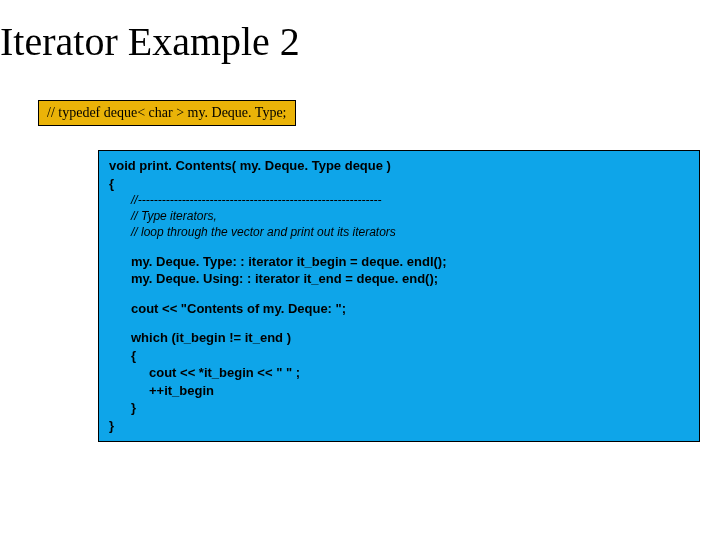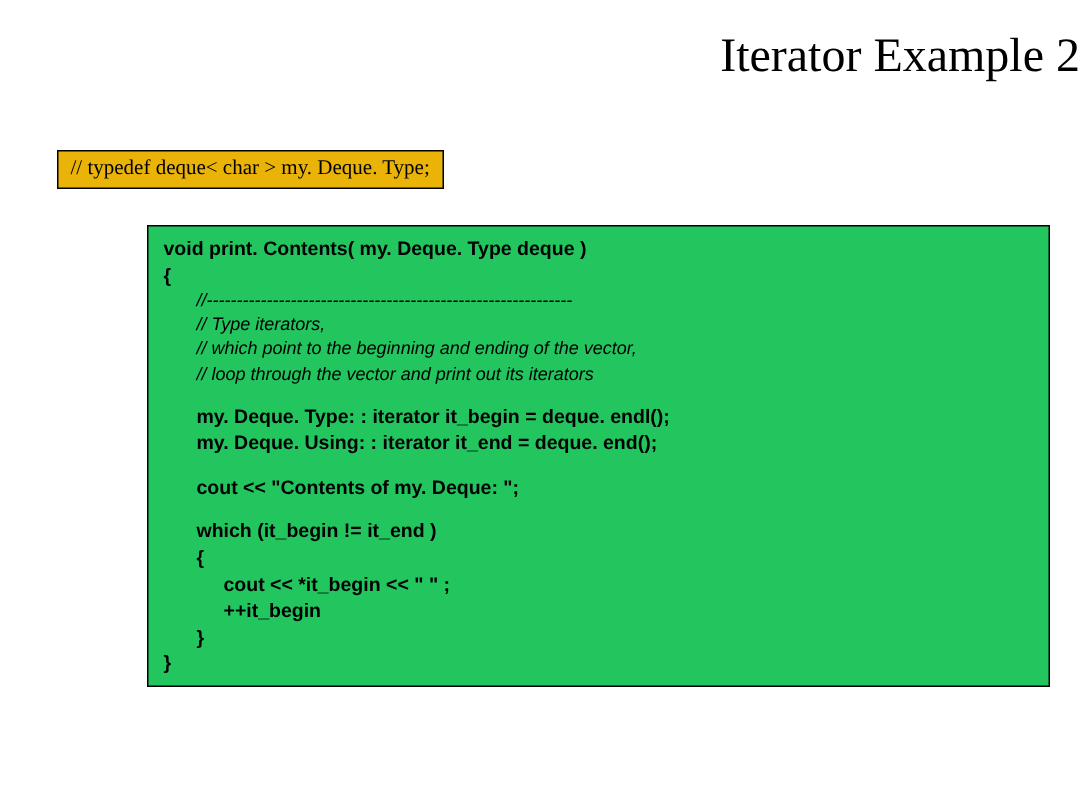--- a/index.html
+++ b/index.html
@@ -6,42 +6,42 @@
     margin: 0;
     padding: 0;
     width: 720px;
     height: 540px;
     background: #ffffff;
     font-family: "Times New Roman", Times, serif;
     position: relative;
     overflow: hidden;
   }
   .title {
-    text-align: right;
-    font-size: 32px;
+    text-align: left;
+    font-size: 40px;
     margin-top: 18px;
     font-weight: normal;
   }
   .typedef-box {
     position: absolute;
     top: 100px;
     left: 38px;
     border: 1px solid #000;
     background: #eab308;
     padding: 4px 8px;
     font-size: 14px;
     font-family: "Times New Roman", Times, serif;
   }
   .code-box {
     position: absolute;
     top: 150px;
     left: 98px;
     width: 580px;
     border: 1px solid #000;
-    background: #22c55e;
+    background: #0ea5e9;
     padding: 6px 10px 6px 10px;
     font-family: "Trebuchet MS", "Lucida Sans", sans-serif;
     font-size: 13px;
     line-height: 1.35;
   }
   .bold { font-weight: bold; }
   .comment { font-style: italic; font-size: 12px; font-weight: normal;}
   .indent1 { margin-left: 22px; }
   .indent2 { margin-left: 40px; }
   .spacer { height: 12px; }
@@ -51,21 +51,20 @@
 
 <div class="title">Iterator Example 2</div>
 
 <div class="typedef-box">// typedef deque&lt; char &gt; my. Deque. Type;</div>
 
 <div class="code-box">
   <div class="bold">void print. Contents( my. Deque. Type deque )</div>
   <div class="bold">{</div>
   <div class="comment indent1">//-------------------------------------------------------------</div>
   <div class="comment indent1">// Type iterators,</div>
-  <div class="comment indent1">// which point to the beginning and ending of the vector,</div>
   <div class="comment indent1">// loop through the vector and print out its iterators</div>
   <div class="spacer"></div>
   <div class="bold indent1">my. Deque. Type: : iterator it_begin = deque. endl();</div>
   <div class="bold indent1">my. Deque. Using: : iterator it_end   = deque. end();</div>
   <div class="spacer"></div>
   <div class="bold indent1">cout &lt;&lt; "Contents of my. Deque: ";</div>
   <div class="spacer"></div>
   <div class="bold indent1">which (it_begin != it_end )</div>
   <div class="bold indent1">{</div>
   <div class="bold indent2">cout &lt;&lt; *it_begin &lt;&lt; " " ;</div>

